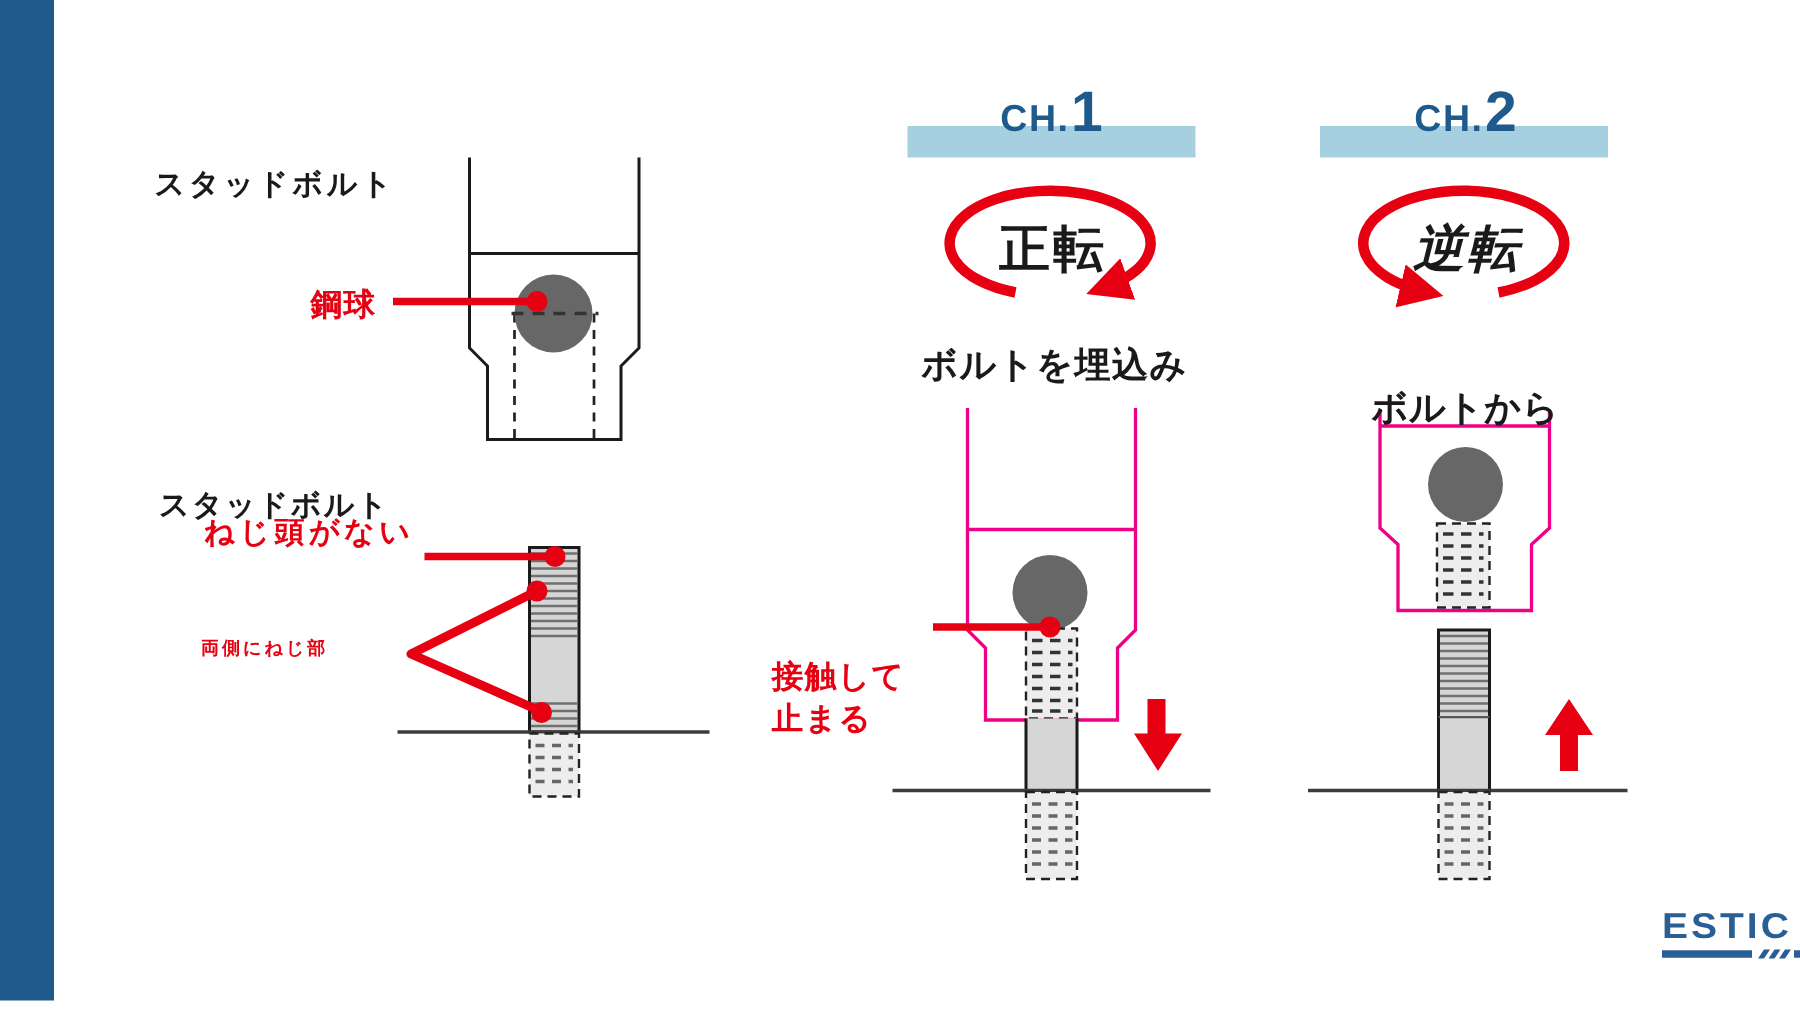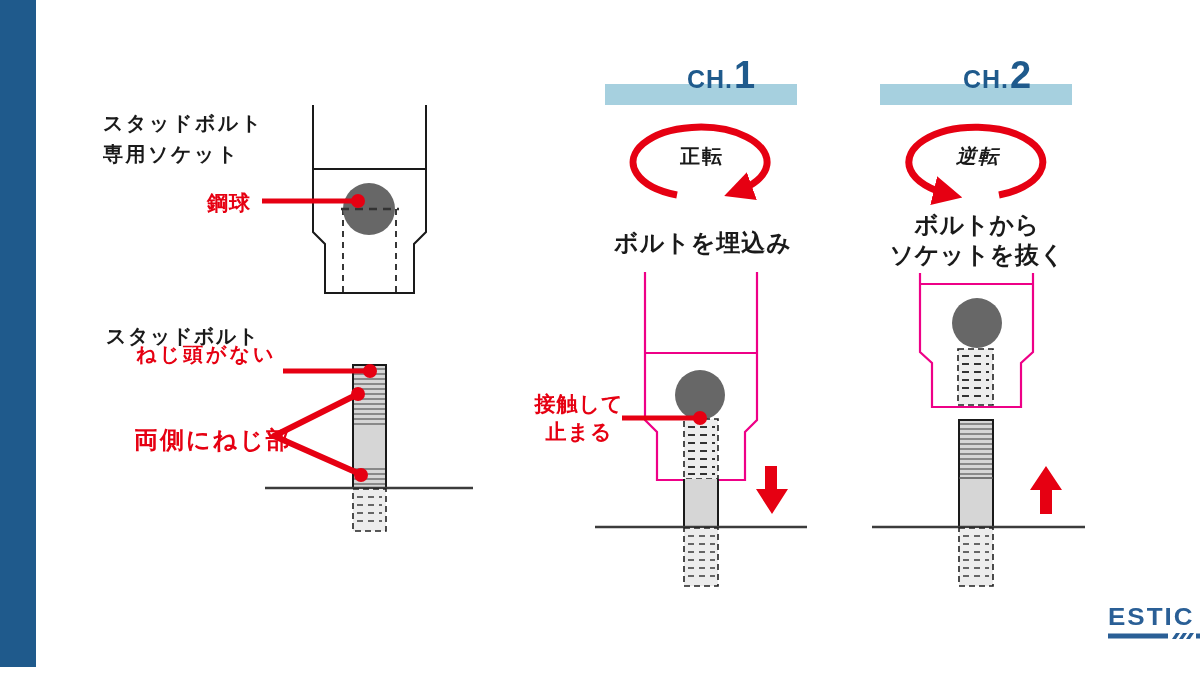--- a/index.html
+++ b/index.html
@@ -9,43 +9,43 @@
   }
   html,body{margin:0;padding:0;background:#fff;}
   .stage{position:relative;width:1200px;height:675px;background:#fff;overflow:hidden;
          font-family:"Liberation Sans","DejaVu Sans",sans-serif;}
   .left-stripe{position:absolute;left:0;top:0;width:36px;height:667px;background:var(--navy);}
   .art{position:absolute;left:0;top:0;}
 
   .t-abs{position:absolute;white-space:nowrap;font-weight:bold;color:var(--ink);}
   .cx{transform:translateX(-50%);}
   .red-t{color:var(--red);}
-  .center-t{text-align:center;}
+  .center-t{text-align:left;margin-top:48px;}
 
   .title-block{left:103px;top:108px;font-size:20px;letter-spacing:2.5px;line-height:31px;}
   .ball-label{left:207px;top:189px;font-size:21px;letter-spacing:1px;}
   .bolt-title{left:106px;top:323px;font-size:20px;letter-spacing:1.5px;}
   .nohead-label{left:136px;top:341px;font-size:20px;letter-spacing:3px;}
-  .threads-label{left:134px;top:424px;font-size:24px;letter-spacing:2px;}
+  .threads-label{left:134px;top:424px;font-size:12px;letter-spacing:2px;}
 
   .ch-bar{position:absolute;top:84px;width:192px;height:21px;background:var(--lightblue);}
   .ch-bar.c1{left:605px;} .ch-bar.c2{left:880px;}
   .ch-header{position:absolute;top:56px;display:flex;align-items:baseline;gap:1px;
-             color:var(--navy);font-weight:bold;margin-left:20px;}
+             color:var(--navy);font-weight:bold;}
   .ch-header .pfx{font-size:25px;line-height:1;letter-spacing:1px;}
   .ch-header .num{font-size:38px;line-height:1;}
   .ch-header.c1{left:701px;} .ch-header.c2{left:977px;}
 
-  .rot-label{top:143px;font-size:20px;letter-spacing:2px;}
+  .rot-label{top:143px;font-size:34px;letter-spacing:2px;}
   .rot-label.c1{left:702px;} .rot-label.c2{left:978px;font-style:italic;}
 
   .caption1{left:703px;top:227px;font-size:24px;letter-spacing:1px;}
   .caption2{left:977px;top:210px;font-size:24px;letter-spacing:0.5px;line-height:30px;}
 
-  .contact-label{left:579px;top:390px;font-size:21px;letter-spacing:1px;line-height:28px;}
+  .contact-label{left:559px;top:390px;font-size:21px;letter-spacing:1px;line-height:28px;}
 
   .logo{position:absolute;left:1108px;top:605px;width:112px;}
   .logo-text{font-weight:bold;font-size:26px;line-height:26px;letter-spacing:2px;
              color:var(--logo);transform:scaleY(0.92);transform-origin:top left;}
   .logo-underline{display:block;margin-top:1px;}
 
   
   .s-ink{stroke:var(--ink);stroke-width:2;fill:none;}
   .s-hatch{stroke:var(--hatch);stroke-width:1.6;fill:none;}
   .s-dashed-border{stroke:#222;stroke-width:1.6;fill:var(--panel);stroke-dasharray:6,4;}
@@ -143,21 +143,20 @@
       <line x1="959" y1="478" x2="993" y2="478" stroke="#555" stroke-width="1.5"></line>
       <line class="s-ground" x1="872" y1="527" x2="1085" y2="527"></line>
       <rect class="s-dashed-border" x="959" y="528" width="34" height="58"></rect>
       <path class="s-dashrow" d="M963,536H989M963,544H989M963,552H989M963,560H989M963,568H989M963,576H989"></path>
       <polygon class="f-red" points="1040,514 1040,490 1030,490 1046,466 1062,490 1052,490 1052,514"></polygon>
     </g>
   </svg>
 
   <div class="t-abs title-block">
     <div>スタッドボルト</div>
-    <div>専用ソケット</div>
   </div>
   <div class="t-abs red-t ball-label">鋼球</div>
 
   <div class="t-abs bolt-title">スタッドボルト</div>
   <div class="t-abs red-t nohead-label">ねじ頭がない</div>
   <div class="t-abs red-t threads-label">両側にねじ部</div>
 
   <div class="ch-bar c1"></div>
   <div class="ch-bar c2"></div>
 
@@ -169,21 +168,20 @@
     <span class="pfx">CH.</span>
       <span class="num">2</span>
   </div>
 
   <div class="t-abs cx rot-label c1">正転</div>
   <div class="t-abs cx rot-label c2">逆転</div>
 
   <div class="t-abs cx caption1">ボルトを埋込み</div>
   <div class="t-abs cx caption2 center-t">
     <div>ボルトから</div>
-    <div>ソケットを抜く</div>
   </div>
 
   <div class="t-abs cx red-t contact-label center-t">
     <div>接触して</div>
     <div>止まる</div>
   </div>
 
   <div class="logo">
     <div class="logo-text">ESTIC</div>
     <svg class="logo-underline" width="112" height="8" viewBox="0 0 112 8">

